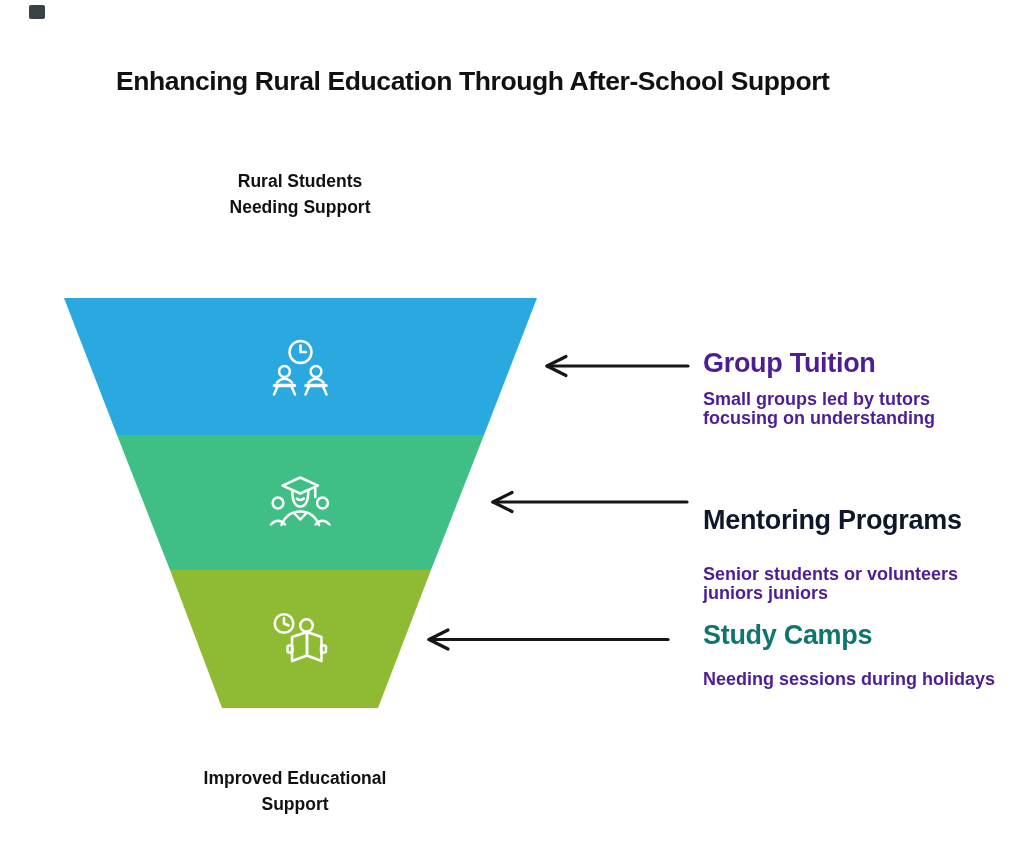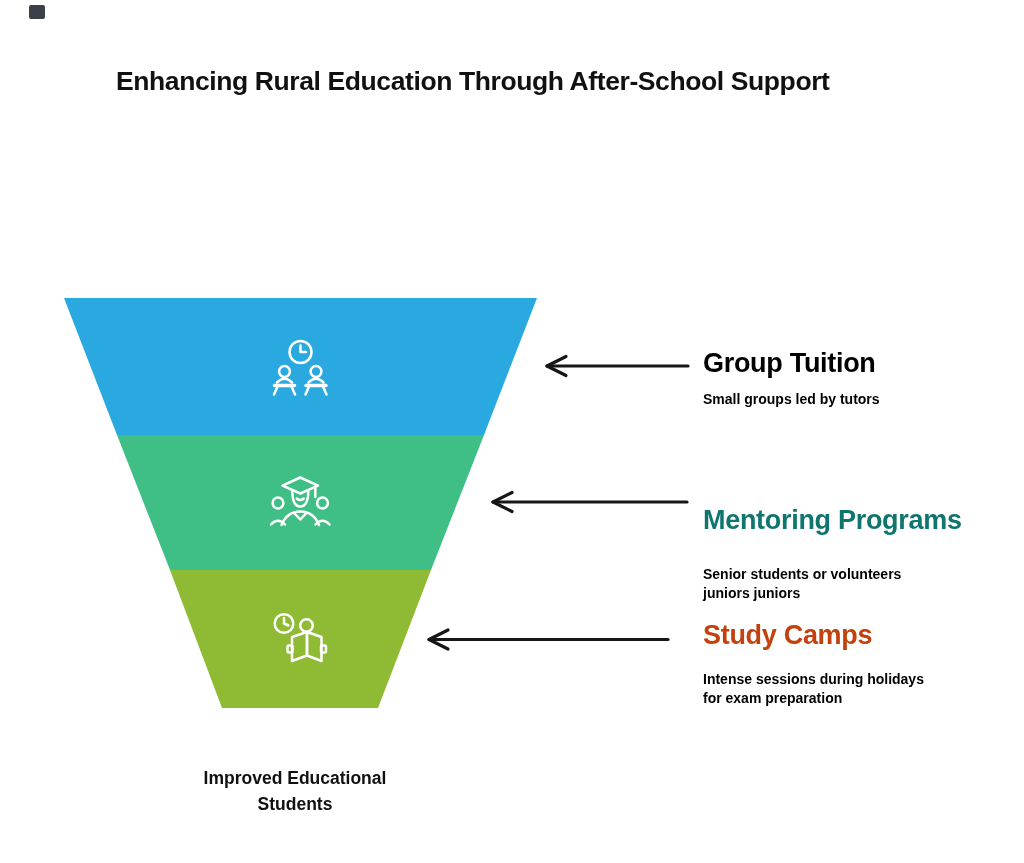--- a/index.html
+++ b/index.html
@@ -48,43 +48,47 @@
     font-size: 27px;
     font-weight: bold;
     line-height: 32px;
     letter-spacing: -0.3px;
     white-space: nowrap;
   }
   .stage-desc {
     position: absolute;
     left: 703px;
     width: 300px;
-    font-size: 14px;
+    font-size: 18px;
     font-weight: bold;
     line-height: 18.5px;
-    color: #000000;
+    color: #4c1d95;
   }
   .t1 { top: 347px; }
   .t2 { top: 504px; }
   .t3 { top: 619px; }
   .d1 { top: 390px; }
   .d2 { top: 565px; }
   .d3 { top: 670px; }
   .icon { fill: none; stroke-width: 2.5; stroke-linecap: round; stroke-linejoin: round; }
   .arrow { fill: none; stroke-width: 3.2; stroke-linecap: round; stroke-linejoin: round; }
 </style>
 </head>
 <body>
 
 <div class="canvas">
 
   <div class="corner-mark" style="background-color: rgb(59, 65, 73);"></div>
 
   <h1 class="page-title">Enhancing Rural Education Through After-School Support</h1>
 
+  <div class="funnel-end-label top-label">
+    <div>Rural Students</div>
+    <div>Needing Support</div>
+  </div>
 
   <svg class="funnel-svg" width="1024" height="863" viewBox="0 0 1024 863" xmlns="http://www.w3.org/2000/svg">
 
     <polygon points="64,298 537,298 484,435 117,435" fill="#29A9DF"></polygon>
     <polygon points="117,435 484,435 431,570 170,570" fill="#3FBF86"></polygon>
     <polygon points="170,570 431,570 378,708 222,708" fill="#8FBA34"></polygon>
 
     <g class="icon" stroke="#ffffff">
       <circle cx="300.5" cy="352" r="11"></circle>
       <path d="M300.5 345.5 V352 H306"></path>
@@ -128,35 +132,35 @@
     <g class="arrow" stroke="#161616">
       <path d="M687 502 H493"></path>
       <path d="M512 492.5 L493 502 L512 511.5"></path>
     </g>
     <g class="arrow" stroke="#161616">
       <path d="M668 639.5 H429"></path>
       <path d="M448 630 L429 639.5 L448 649"></path>
     </g>
   </svg>
 
-  <div class="stage-title t1" style="color: #000000;">Group Tuition</div>
+  <div class="stage-title t1" style="color: #4c1d95;">Group Tuition</div>
   <div class="stage-desc d1">
     <div>Small groups led by tutors</div>
+    <div>focusing on understanding</div>
   </div>
 
-  <div class="stage-title t2" style="color: #0f766e;">Mentoring Programs</div>
+  <div class="stage-title t2" style="color: #0f172a;">Mentoring Programs</div>
   <div class="stage-desc d2">
     <div>Senior students or volunteers</div>
     <div>juniors juniors</div>
   </div>
 
-  <div class="stage-title t3" style="color: #c2410c;">Study Camps</div>
+  <div class="stage-title t3" style="color: #0f766e;">Study Camps</div>
   <div class="stage-desc d3">
-    <div>Intense sessions during holidays</div>
-    <div>for exam preparation</div>
+    <div>Needing sessions during holidays</div>
   </div>
 
   <div class="funnel-end-label bottom-label">
     <div>Improved Educational</div>
-    <div>Students</div>
+    <div>Support</div>
   </div>
 
 </div>
 
 </body></html>

